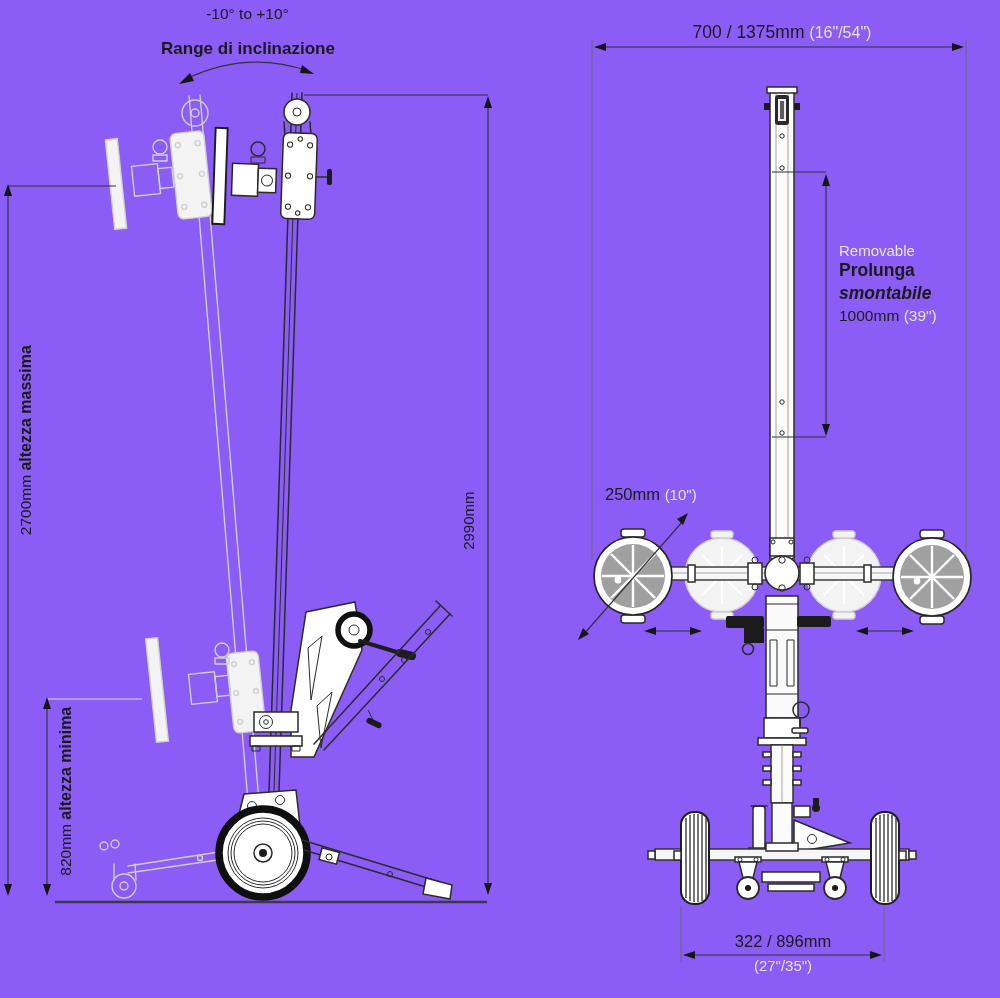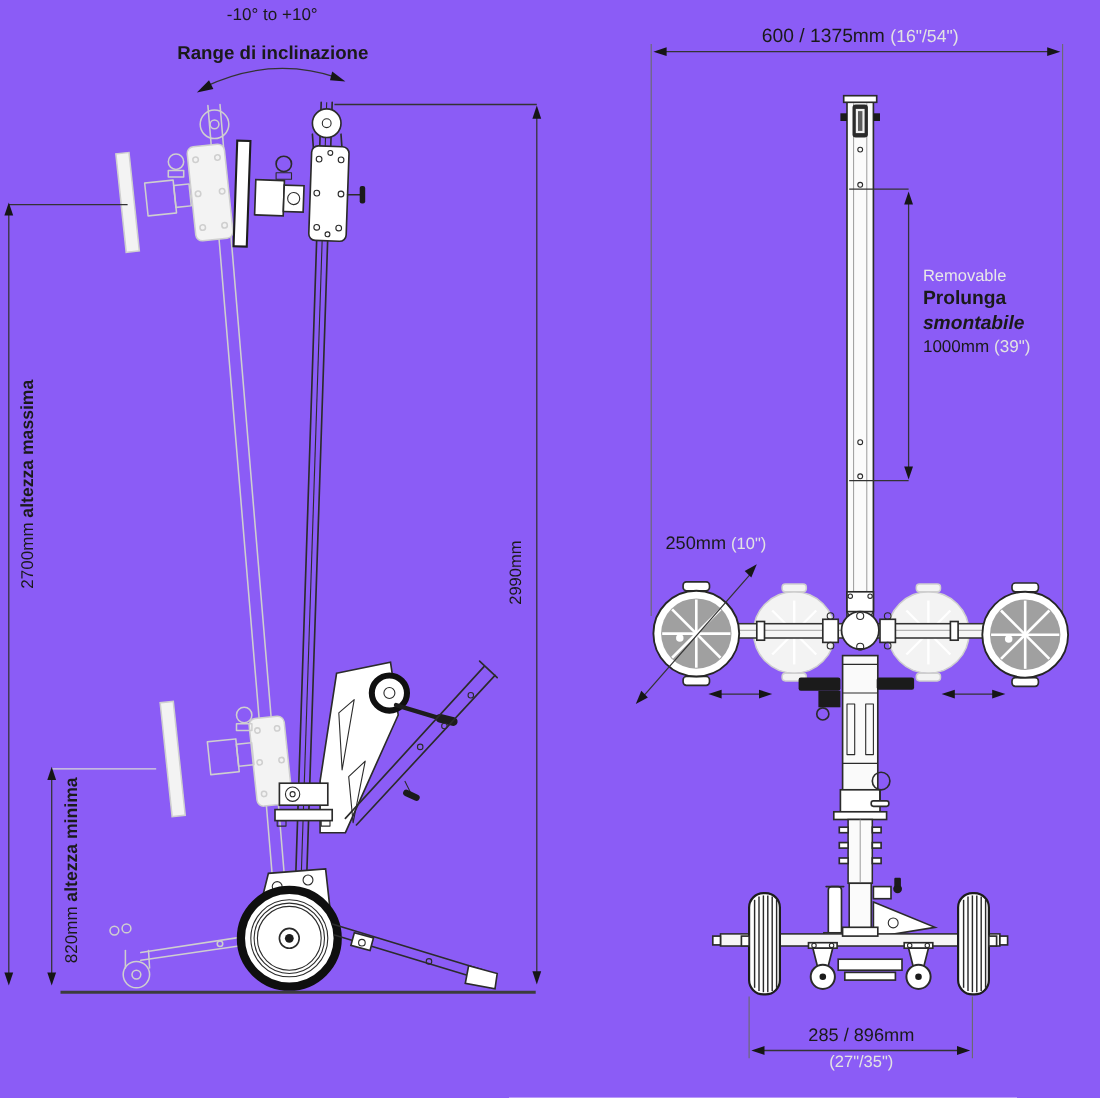--- a/index.html
+++ b/index.html
@@ -421,35 +421,35 @@
 </div>
 
 <div class="lbl ctr vert" style="left:-54px;top:782px;width:240px;font-size:15.5px;">
   <span>820mm</span>
   <span class="bold" style="font-size:16px;">altezza minima</span>
 </div>
 
 <div class="lbl ctr vert" style="left:409px;top:512px;width:120px;font-size:15px;">2990mm</div>
 
 <div class="lbl ctr" style="left:597px;top:22px;width:370px;font-size:17.5px;">
-  <span>600 / 1375mm</span>
+  <span>700 / 1375mm</span>
   <span class="faint" style="font-size:16px;">(16"/54")</span>
 </div>
 
 <div class="lbl" style="left:839px;top:242px;">
   <div class="faint2" style="font-size:15px;">Removable</div>
   <div class="bold" style="font-size:17.5px;margin-top:1px;">Prolunga</div>
   <div class="bold" style="font-size:17.5px;margin-top:3px;font-style:italic;">smontabile</div>
   <div style="font-size:15.5px;margin-top:3px;">
     <span>1000mm</span>
     <span class="faint">(39")</span>
   </div>
 </div>
 
 <div class="lbl" style="left:605px;top:485px;font-size:16.5px;">
   <span>250mm</span>
   <span class="faint" style="font-size:15px;">(10")</span>
 </div>
 
-<div class="lbl ctr" style="left:658px;top:932px;width:250px;font-size:16.5px;">285 / 896mm</div>
+<div class="lbl ctr" style="left:658px;top:932px;width:250px;font-size:16.5px;">322 / 896mm</div>
 <div class="lbl ctr faint" style="left:658px;top:957px;width:250px;font-size:15px;">(27"/35")</div>
 
 </div>
 
 </body></html>

